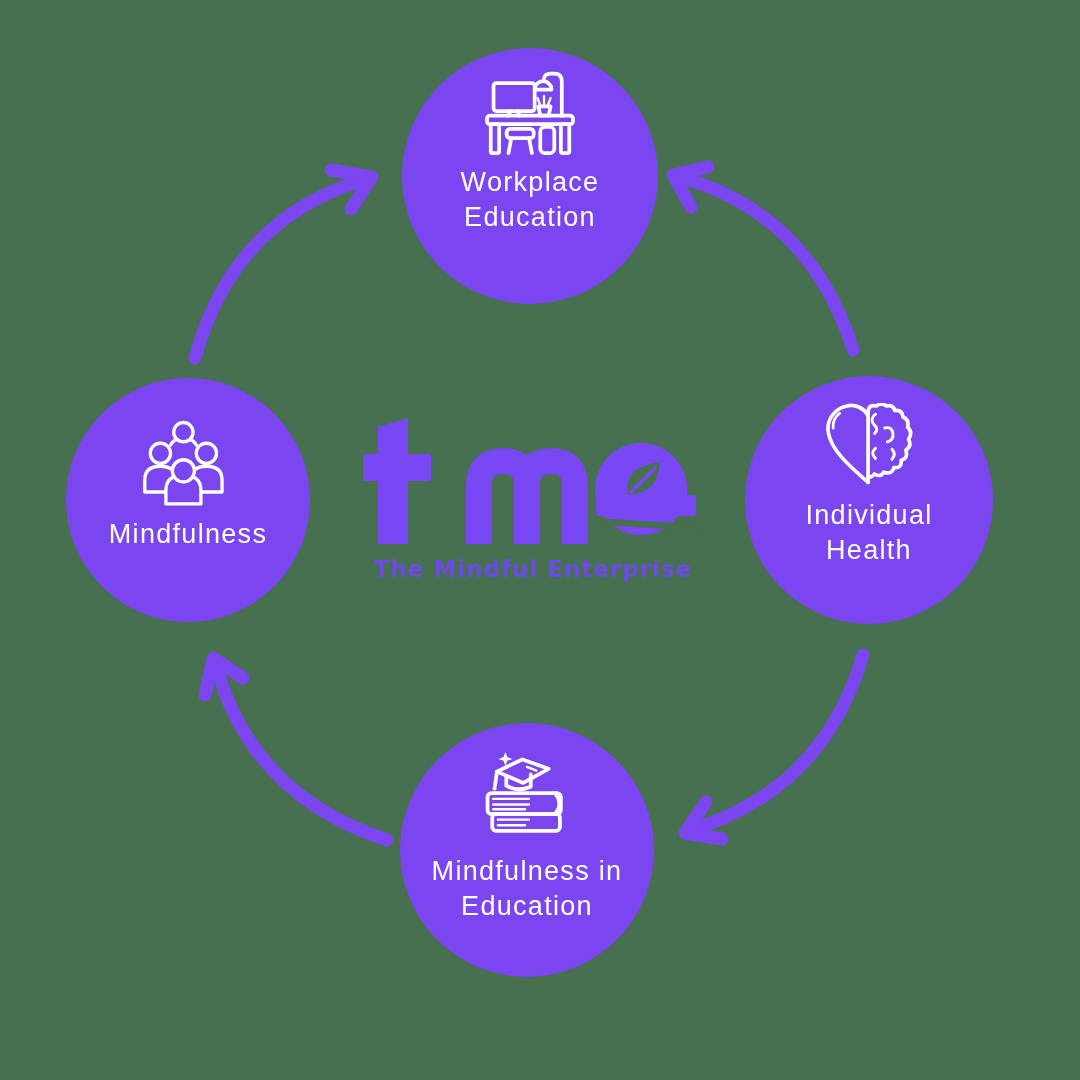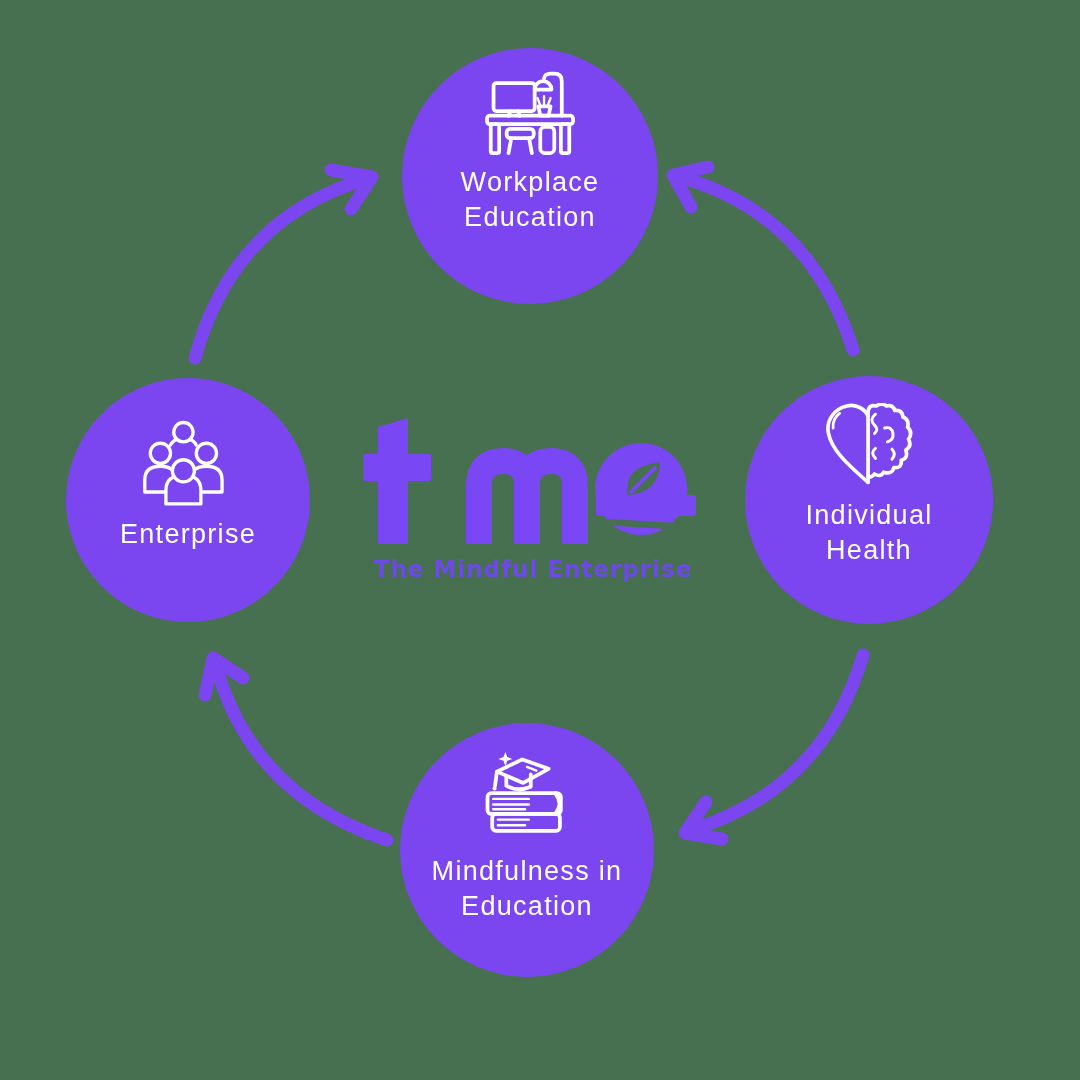--- a/index.html
+++ b/index.html
@@ -124,21 +124,21 @@
         <circle cx="45" cy="14" r="10.5" fill="var(--node_fill)"></circle>
         <path d="M3,79 V66 Q3,51 20,51 Q37,51 37,66 V79 Z" fill="var(--node_fill)"></path>
         <path d="M53,79 V66 Q53,51 70,51 Q87,51 87,66 V79 Z" fill="var(--node_fill)"></path>
         <circle cx="20" cy="37" r="11" fill="var(--node_fill)"></circle>
         <circle cx="70" cy="37" r="11" fill="var(--node_fill)"></circle>
         <path d="M26,92 V77 Q26,61 45,61 Q64,61 64,77 V92 Z" fill="var(--node_fill)"></path>
         <circle cx="45" cy="56" r="12" fill="var(--node_fill)"></circle>
       </svg>
     </span>
     <div class="node-label">
-      <div>Enterprise</div>
+      <div>Mindfulness</div>
     </div>
   </div>
 
   <span class="sr">tme</span>
   <svg id="brand-logo" width="340" height="133" viewBox="0 0 340 133" role="img" aria-label="tme">
     <g fill="var(--logo)">
       <path d="M15,13 L45,4 V130 H15 Z"></path>
       <rect x="0" y="40" width="68" height="27" rx="2"></rect>
       <path fill="none" stroke="var(--logo)" stroke-width="26" d="M116,130 V72 Q116,47 140,47 Q164,47 164,72 V130 M164,72 Q164,47 188,47 Q212,47 212,72 V130"></path>
       <circle cx="278" cy="75" r="46"></circle>

